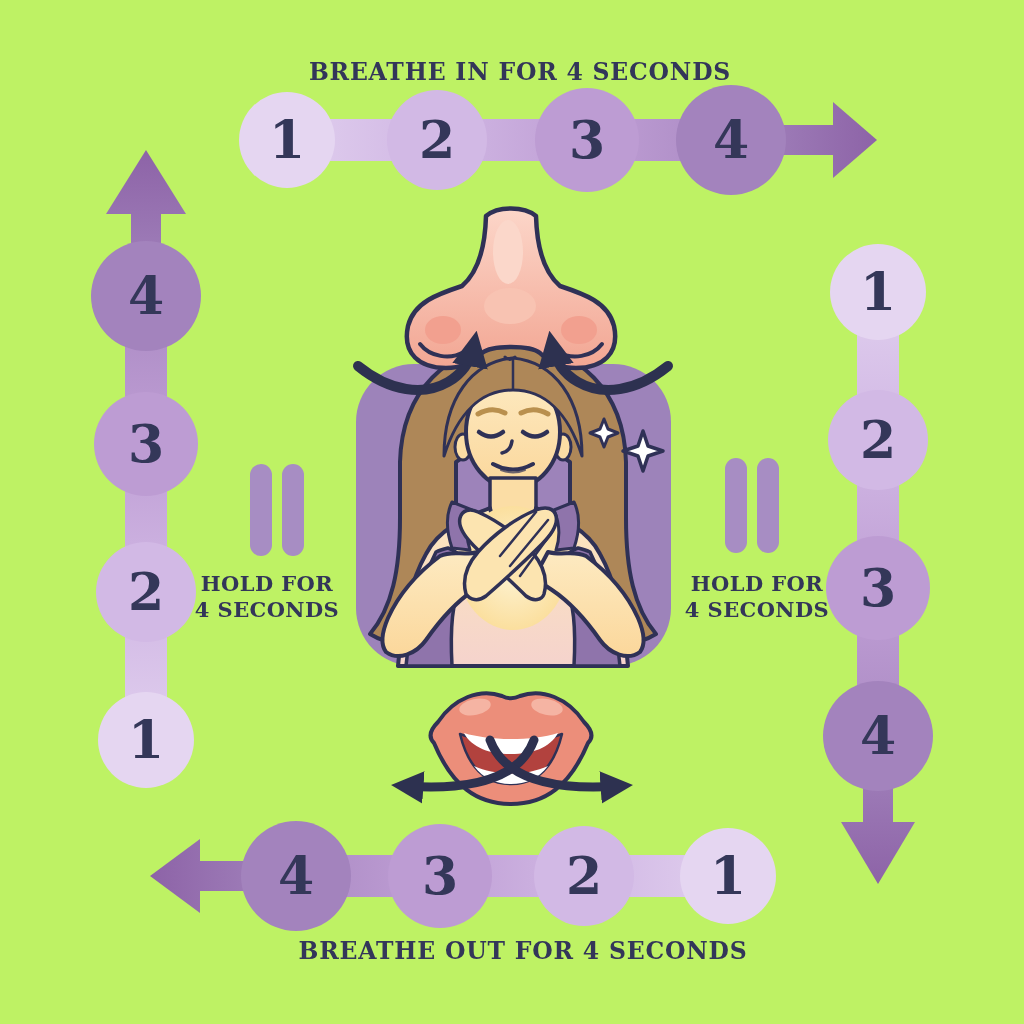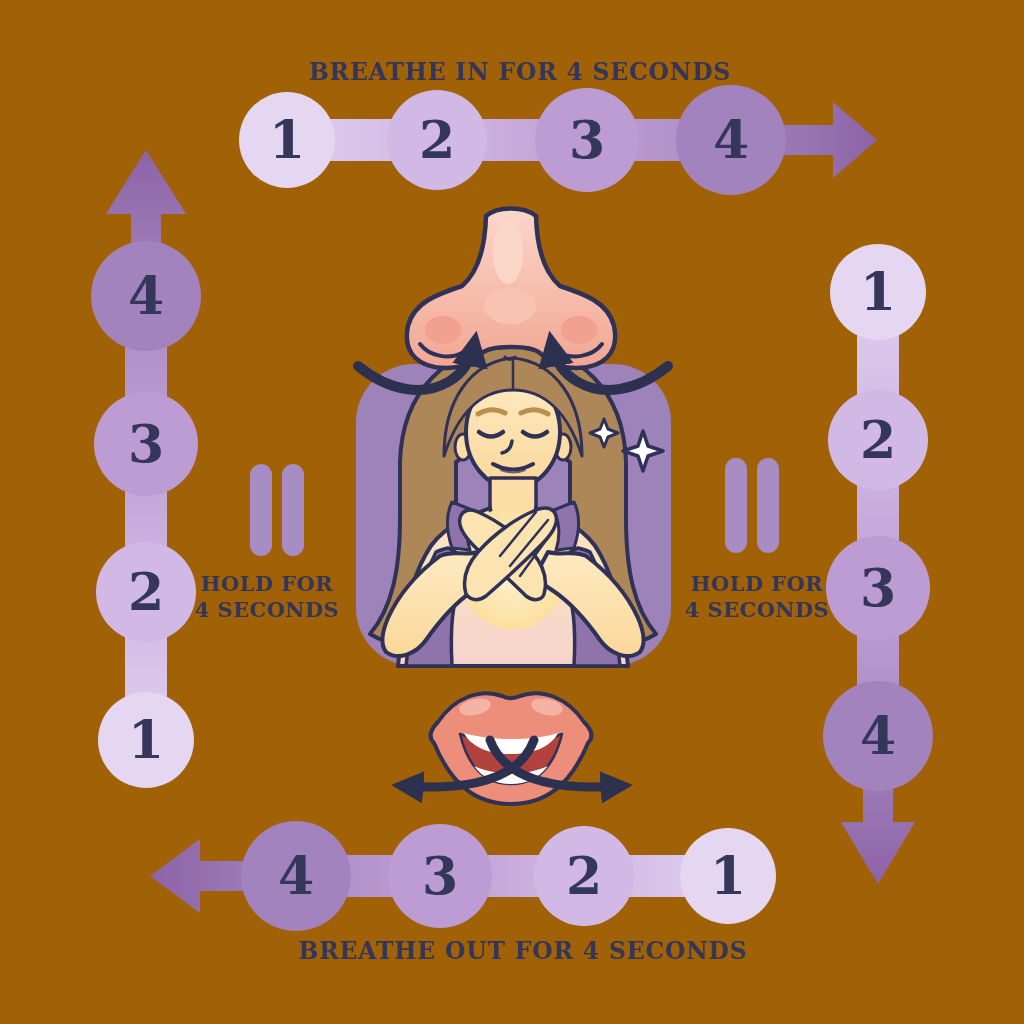--- a/index.html
+++ b/index.html
@@ -1,16 +1,16 @@
 <!DOCTYPE html>
 <html><head>
 <meta charset="utf-8">
 <style>
   html,body{margin:0;padding:0;background:#ffffff;}
-  .stage{position:relative;width:1024px;height:1024px;background:#a16207;overflow:hidden;}
+  .stage{position:relative;width:1024px;height:1024px;background:#bef264;overflow:hidden;}
   svg{display:block;}
   .seq-title{font-family:"DejaVu Serif",serif;font-weight:bold;font-size:23.5px;letter-spacing:.8px;fill:#333659;text-anchor:middle;}
   .hold-title{font-family:"DejaVu Serif",serif;font-weight:bold;font-size:21px;letter-spacing:.4px;fill:#333659;text-anchor:middle;}
   .step-num{font-family:"DejaVu Serif",serif;font-weight:bold;font-size:52px;fill:#343759;text-anchor:middle;}
 </style>
 </head>
 <body>
 
 <div class="stage">
 <svg width="1024" height="1024" viewBox="0 0 1024 1024">

